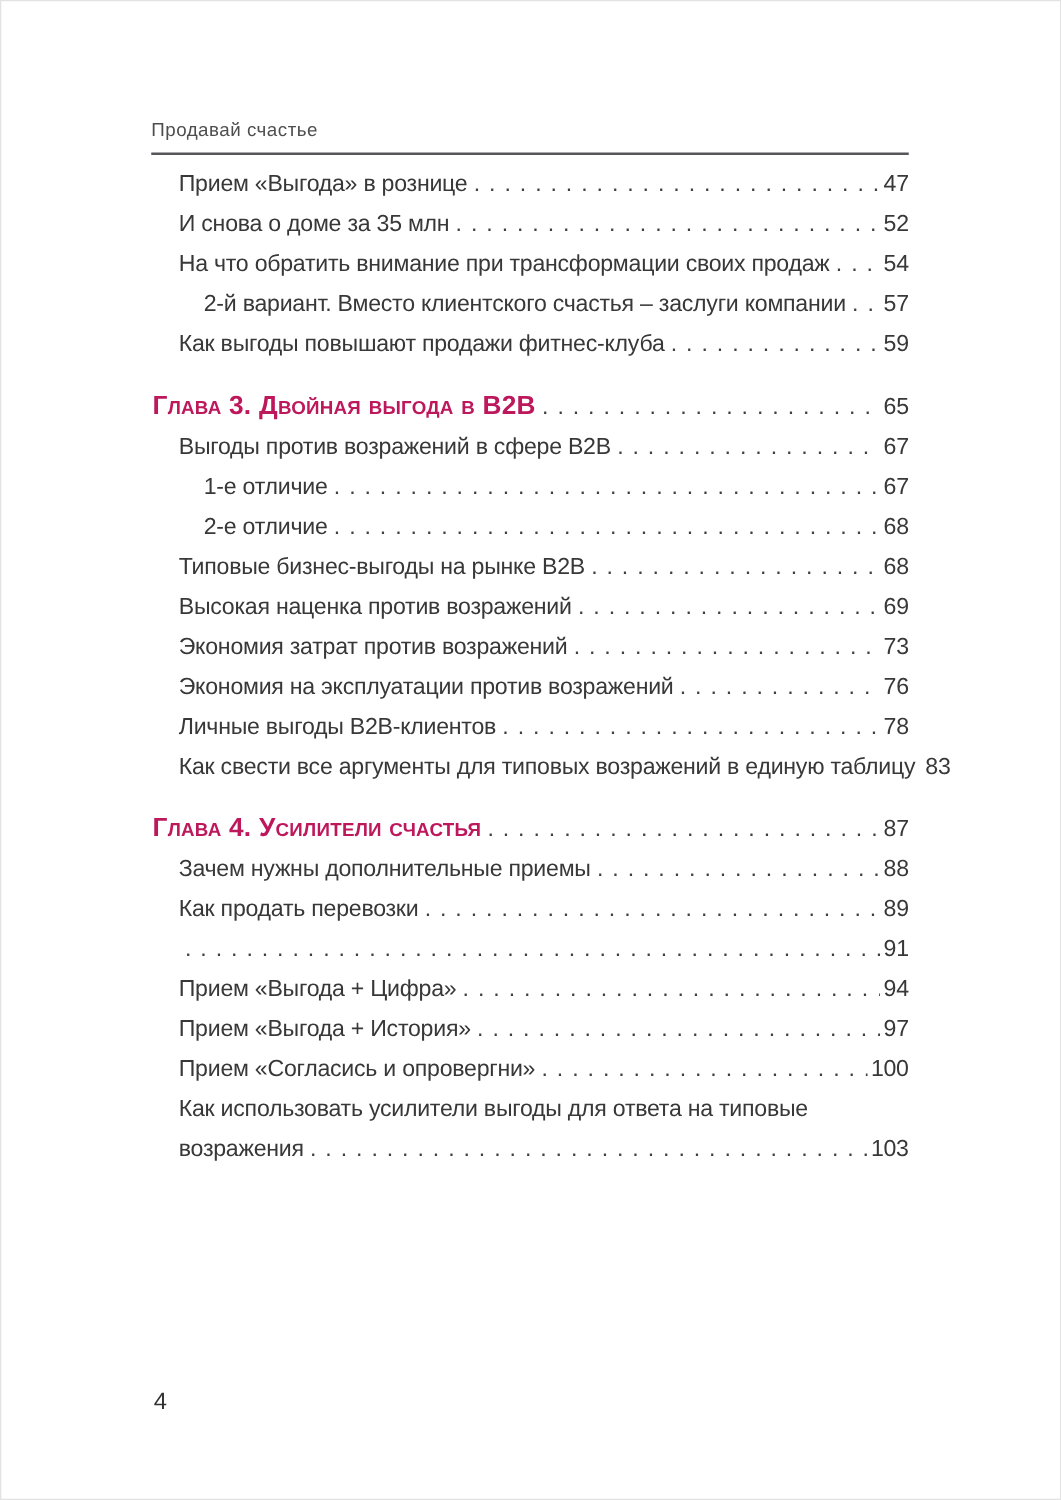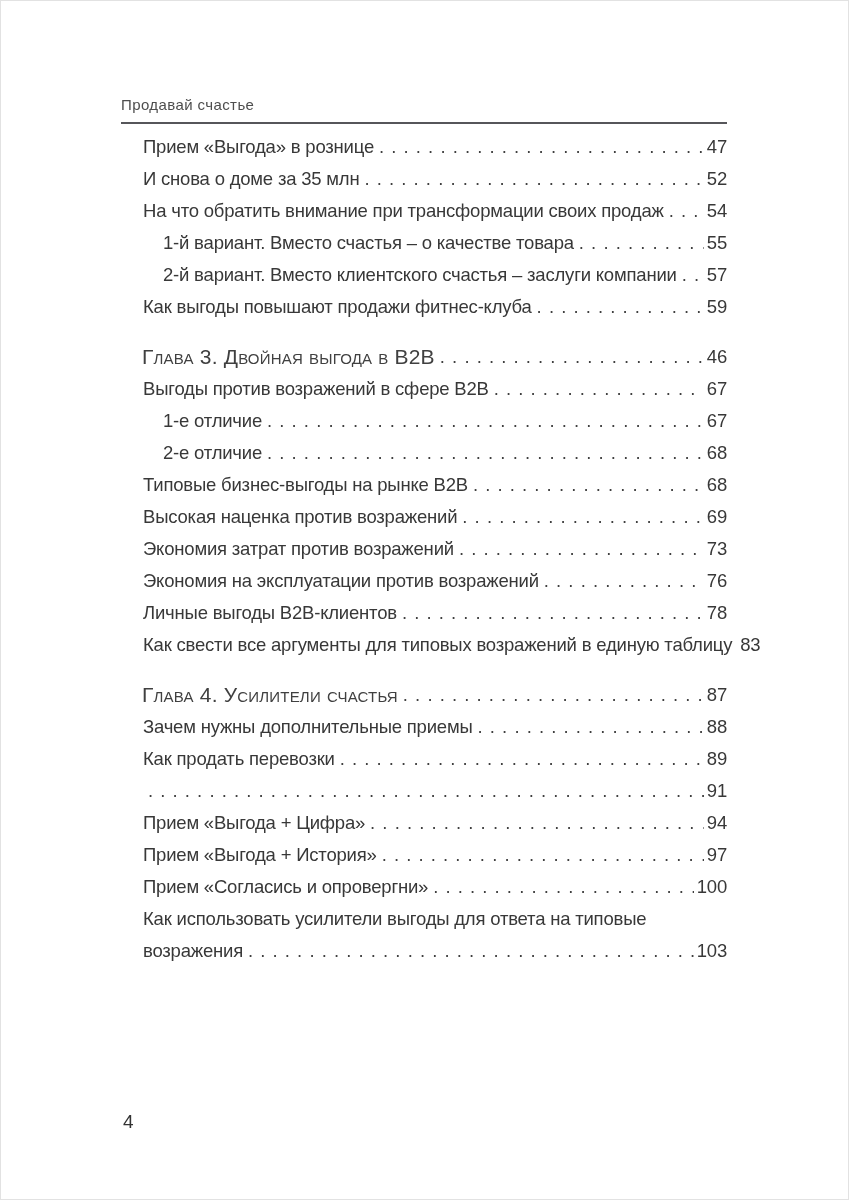--- a/index.html
+++ b/index.html
@@ -28,26 +28,25 @@
   .toc-row{
     display:flex;align-items:center;
     height:32px;line-height:32px;
     font-size:18.5px;letter-spacing:-0.2px;
     white-space:nowrap;
   }
   .level-1{padding-left:21px;}
   .level-2{padding-left:41px;}
   .chapter{margin-top:18px;}
   .chapter .title{
-    font-weight:normal;
+    font-weight:bold;
     font-variant:small-caps;
     font-size:21px;
     letter-spacing:0.2px;
-    color:#404040;
-    margin-left:20px;
+    color:#be185d;
   }
   .title{flex:0 1 auto;}
   .dots{
     flex:1 1 auto;
     overflow:hidden;
     white-space:nowrap;
     margin:0 3px 0 5px;
     color:#3f3f3f;
   }
   .dots::after{
@@ -83,38 +82,33 @@
       <span class="title">И снова о доме за 35 млн</span>
       <span class="dots"></span>
       <span class="pageno">52</span>
     </div>
       <div class="toc-row level-1">
       <span class="title">На что обратить внимание при трансформации своих продаж</span>
       <span class="dots"></span>
       <span class="pageno">54</span>
     </div>
       <div class="toc-row level-2">
-      <span class="title">1-й вариант. Вместо счастья – о качестве товара</span>
-      <span class="dots"></span>
-      <span class="pageno">55</span>
-    </div>
-      <div class="toc-row level-2">
       <span class="title">2-й вариант. Вместо клиентского счастья – заслуги компании</span>
       <span class="dots"></span>
       <span class="pageno">57</span>
     </div>
       <div class="toc-row level-1">
       <span class="title">Как выгоды повышают продажи фитнес-клуба</span>
       <span class="dots"></span>
       <span class="pageno">59</span>
     </div>
       <div class="toc-row level-0 chapter">
       <span class="title">Глава 3. Двойная выгода в B2B</span>
       <span class="dots"></span>
-      <span class="pageno">46</span>
+      <span class="pageno">65</span>
     </div>
       <div class="toc-row level-1">
       <span class="title">Выгоды против возражений в сфере B2B</span>
       <span class="dots"></span>
       <span class="pageno">67</span>
     </div>
       <div class="toc-row level-2">
       <span class="title">1-е отличие</span>
       <span class="dots"></span>
       <span class="pageno">67</span>

